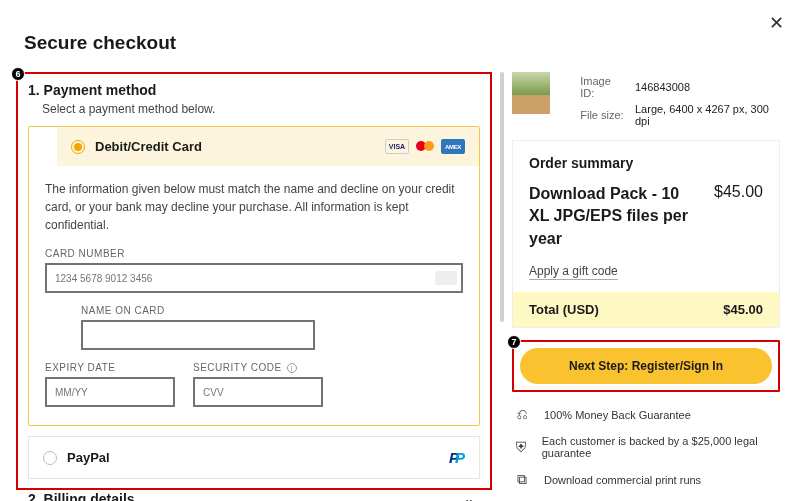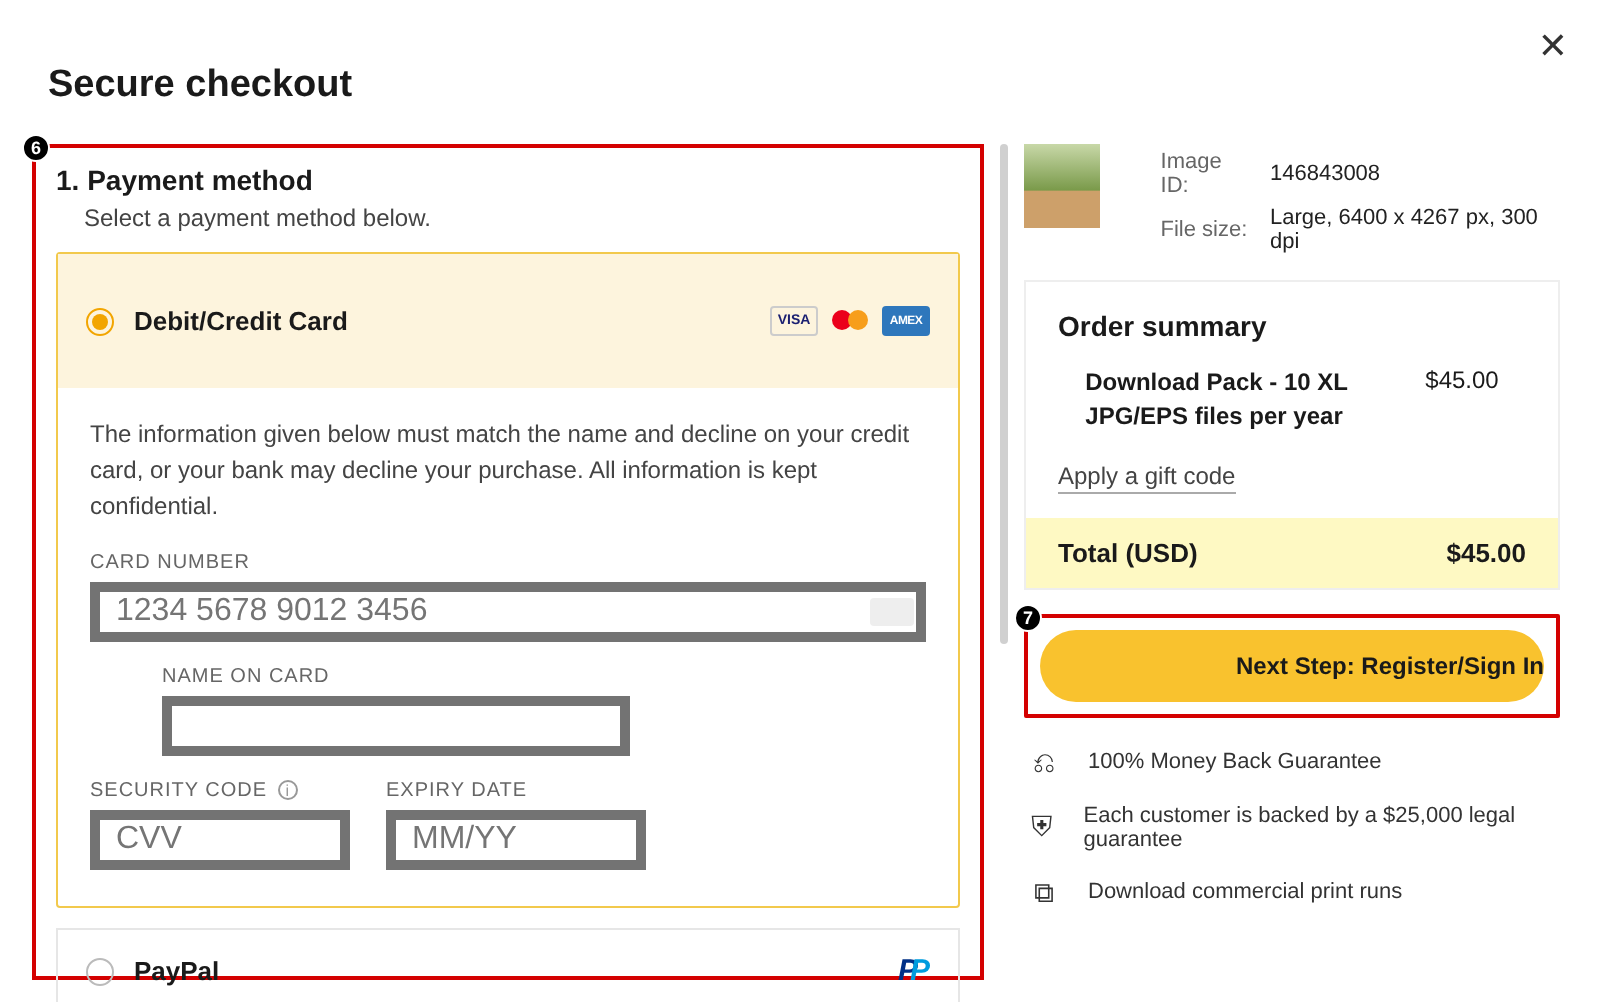--- a/index.html
+++ b/index.html
@@ -11,38 +11,38 @@
 .right-col { width: 268px; position: relative; }
 
 .red-box-left { border: 2px solid #d40000; padding: 8px 10px 10px 10px; position: relative; height: 418px; }
 .red-box-right { border: 2px solid #d40000; padding: 6px; position: relative; border-radius: 1px; }
 .badge { position: absolute; width: 14px; height: 14px; border-radius: 50%; background: #000; color: #fff; font-size: 9px; font-weight: 700; display: flex; align-items: center; justify-content: center; top: -7px; left: -7px; border: 1px solid #fff; }
 
 .step-title { font-size: 14px; font-weight: 700; margin-bottom: 4px; }
 .step-sub { font-size: 12px; color: #444; margin-bottom: 10px; padding-left: 14px; }
 
 .card-panel { border: 1px solid #f2c94c; border-radius: 2px; }
-.card-header { background: #fdf4dd; padding: 26px 14px; display: flex; align-items: center; justify-content: space-between; }
+.card-header { background: #fdf4dd; padding: 12px 14px; display: flex; align-items: center; justify-content: space-between; margin-left: 28px; }
 .radio-row { display: flex; align-items: center; gap: 10px; }
 .radio { width: 14px; height: 14px; border-radius: 50%; border: 1px solid #f2a500; display: flex; align-items: center; justify-content: center; }
 .radio.checked::after { content: ""; width: 8px; height: 8px; background: #f2a500; border-radius: 50%; }
 .method-label { font-weight: 700; font-size: 13px; }
 .card-logos { display: flex; gap: 4px; }
 .logo { width: 24px; height: 15px; border-radius: 2px; font-size: 7px; font-weight: 700; display: flex; align-items: center; justify-content: center; }
 .visa { border: 1px solid #ccc; color: #1a1f71; }
 .mc { position: relative; }
 .mc .c1 { position:absolute; width:10px; height:10px; border-radius:50%; background:#eb001b; left:3px; top:2px; }
 .mc .c2 { position:absolute; width:10px; height:10px; border-radius:50%; background:#f79e1b; left:11px; top:2px; }
 .amex { background:#2e77bc; color:#fff; font-size:6px; letter-spacing:-0.3px; }
 
 .card-body { padding: 14px 16px 18px 16px; }
 .info-text { font-size: 12px; color: #444; line-height: 1.5; margin-bottom: 14px; }
 .field-label { font-size: 10px; letter-spacing: 0.5px; color: #666; margin-bottom: 4px; }
 .field-label .info-ico { display:inline-block; width:10px; height:10px; border:1px solid #999; border-radius:50%; font-size:8px; text-align:center; line-height:10px; color:#999; margin-left:2px; }
-.input { width: 100%; height: 30px; border: 5px solid #737373; padding: 0 8px; font-size: 16px; color: #aaa; background: #fff; }
+.input { width: 100%; height: 30px; border: 2px solid #737373; padding: 0 8px; font-size: 10px; color: #aaa; background: #fff; }
 .field-row { margin-bottom: 12px; }
 .two-col { display: flex; gap: 18px; }
 .two-col > div { flex: 1; max-width: 130px; }
 .card-icon { display:inline-block; width:22px; height:14px; background:#eee; border-radius:2px; float:right; margin-top:-22px; margin-right:6px; position:relative; }
 
 .paypal-panel { border: 1px solid #e6e6e6; margin-top: 10px; padding: 12px 14px; display: flex; align-items: center; justify-content: space-between; }
 .paypal-panel .radio { border-color: #bbb; }
 .pp-logo { font-weight: 800; font-style: italic; font-size: 15px; }
 .pp-logo .p1 { color:#003087; }
 .pp-logo .p2 { color:#009cde; margin-left:-4px; }
@@ -53,26 +53,26 @@
 .scroll-indicator { position:absolute; right:-12px; top:0; width:4px; height:250px; background:#d0d0d0; border-radius:2px; }
 
 .thumb-row { display:flex; gap:28px; padding-bottom:10px; }
 .thumb { width:42px; height:42px; background: linear-gradient(180deg,#c8d8a8 0%, #7a9a4a 55%, #cda06a 56%, #cda06a 100%); }
 .meta { font-size:11px; color:#555; }
 .meta td { padding:1px 8px 1px 0; color:#666; }
 .meta td.v { color:#222; }
 
 .summary-card { border:1px solid #eee; padding:14px 16px 0 16px; margin-bottom:12px; }
 .summary-title { font-size:14px; font-weight:700; margin-bottom:12px; }
-.line { display:flex; justify-content:center; font-size:12px; margin-bottom:10px; }
+.line { display:flex; justify-content:space-between; font-size:16px; margin-bottom:10px; }
 .line .desc { max-width:170px; font-weight:600; line-height:1.4; }
 .gift { font-size:12px; color:#444; border-bottom:1px solid #aaa; display:inline-block; padding-bottom:1px; margin:4px 0 12px 0; cursor:pointer; }
 .total-row { background:#fef9c3; margin:0 -16px; padding:10px 16px; display:flex; justify-content:space-between; font-weight:700; font-size:13px; }
 
-.next-btn { width:100%; background:#f9c22e; border:none; border-radius:20px; padding:11px 0; font-size:12px; font-weight:600; color:#1a1a1a; cursor:pointer;text-align:right; }
+.next-btn { width:100%; background:#f9c22e; border:none; border-radius:20px; padding:11px 0; font-size:12px; font-weight:600; color:#1a1a1a; cursor:pointer; }
 
 .benefits { margin-top:14px; }
 .benefit { display:flex; align-items:center; gap:12px; font-size:11px; color:#333; margin-bottom:12px; }
 .benefit .ico { width:20px; text-align:center; font-size:14px; color:#333; }
 </style>
 </head>
 <body>
 
 <div class="close-btn">✕</div>
 
@@ -113,26 +113,26 @@
             <span class="card-icon"></span>
           </div>
 
           <div class="field-row" style="max-width:270px;padding-left:36px;">
             <div class="field-label">NAME ON CARD</div>
             <input class="input" style="">
           </div>
 
           <div class="two-col">
             <div>
+              <div class="field-label">EXPIRY DATE</div>
+              <input class="input" placeholder="MM/YY" style="">
+            </div>
+            <div>
               <div class="field-label"><span>SECURITY CODE</span> <span class="info-ico">i</span></div>
               <input class="input" placeholder="CVV" style="">
-            </div>
-            <div>
-              <div class="field-label">EXPIRY DATE</div>
-              <input class="input" placeholder="MM/YY" style="">
             </div>
           </div>
         </div>
       </div>
 
       <div class="paypal-panel">
         <div class="radio-row">
           <div class="radio"></div>
           <div class="method-label">PayPal</div>
         </div>

